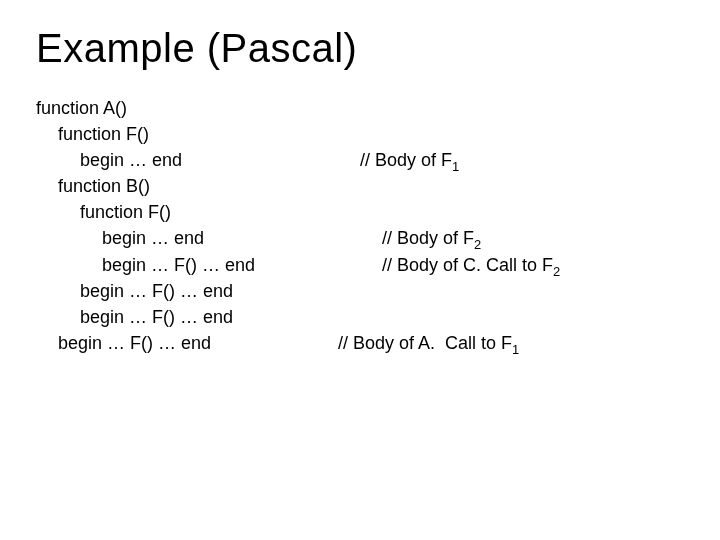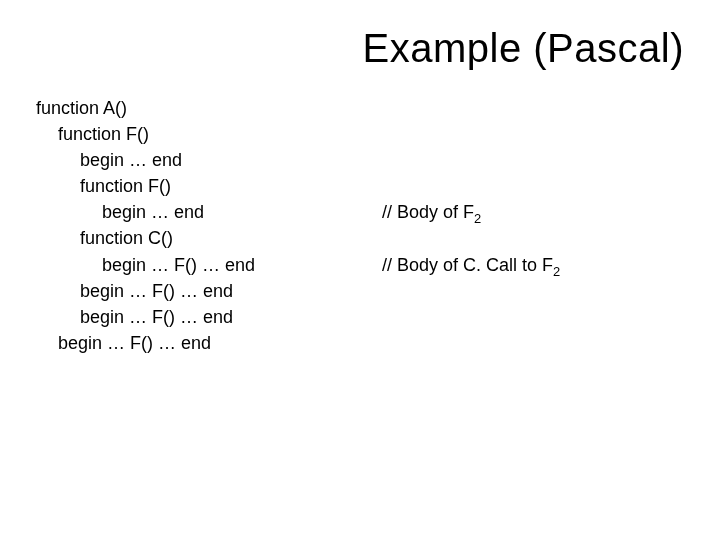--- a/index.html
+++ b/index.html
@@ -13,21 +13,21 @@
   }
   .slide {
     box-sizing: border-box;
     width: 720px;
     height: 540px;
     padding: 18px 36px 0 36px;
   }
   h1.title {
     font-size: 40px;
     font-weight: 400;
-    text-align: right;
+    text-align: left;
     margin: 8px 0 24px 0;
     letter-spacing: 0.5px;
   }
   .body {
     font-size: 18px;
     line-height: 1.45;
   }
   .row {
     display: flex;
   }
@@ -62,50 +62,52 @@
       <div class="comment"></div>
     </div>
 
     <div class="row">
       <div class="code ind2">function F()</div>
       <div class="comment"></div>
     </div>
 
     <div class="row">
       <div class="code ind3">begin … end</div>
+      <div class="comment"><span>// Body of F</span><sub>1</sub></div>
     </div>
 
+    <div class="row">
+      <div class="code ind2">function B()</div>
+      <div class="comment"></div>
+    </div>
 
     <div class="row">
       <div class="code ind3">function F()</div>
       <div class="comment"></div>
     </div>
 
     <div class="row">
       <div class="code ind4">begin … end</div>
       <div class="comment"><span>// Body of F</span><sub>2</sub></div>
     </div>
 
-    <div class="row">
-      <div class="code ind3">function C()</div>
-      <div class="comment"></div>
-    </div>
 
     <div class="row">
       <div class="code ind4">begin … F() … end</div>
       <div class="comment"><span>// Body of C. Call to F</span><sub>2</sub></div>
     </div>
 
     <div class="row">
       <div class="code ind3">begin … F() … end</div>
     </div>
 
 
     <div class="row">
       <div class="code ind3">begin … F() … end</div>
     </div>
 
     <div class="row">
       <div class="code ind2">begin … F() … end</div>
+      <div class="comment"><span>// Body of A.  Call to F</span><sub>1</sub></div>
     </div>
 
   </div>
 </div>
 
 </body></html>

